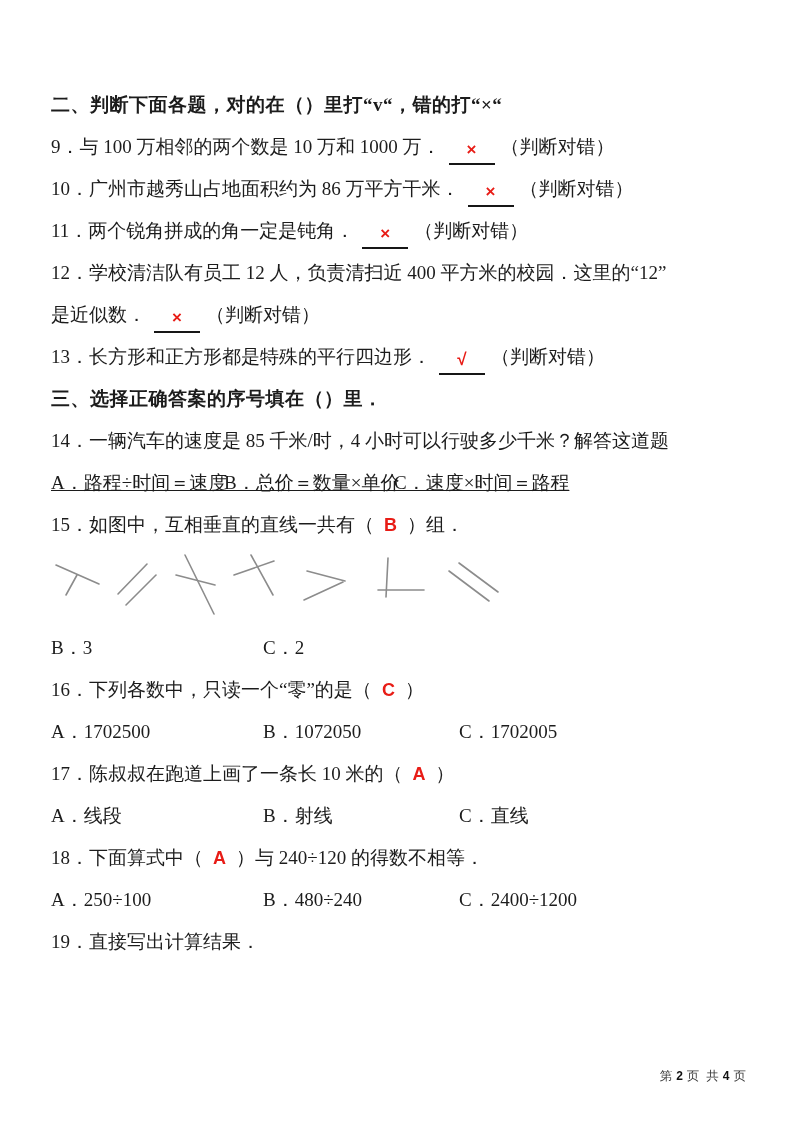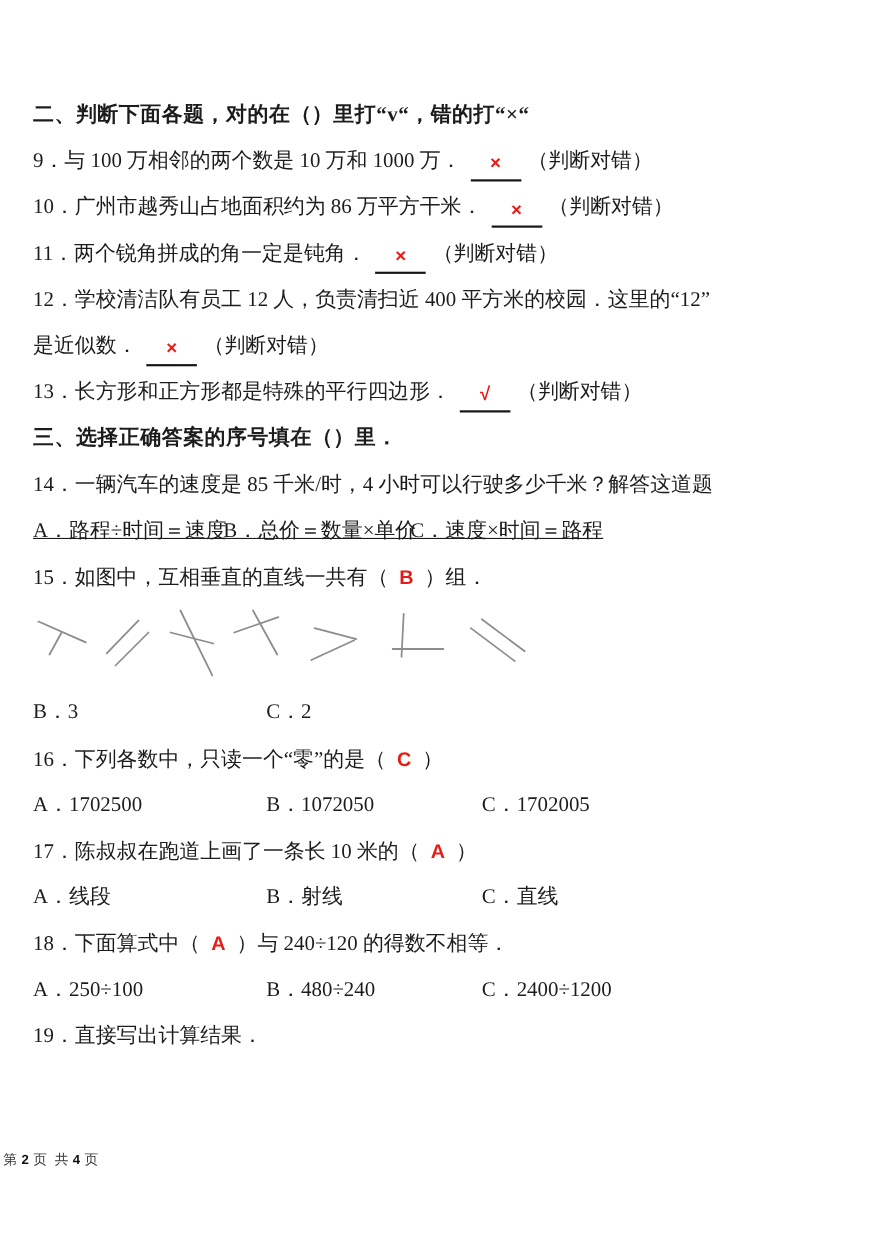--- a/index.html
+++ b/index.html
@@ -1,21 +1,21 @@
 <!DOCTYPE html>
 <html><head>
 <meta charset="utf-8">
 <style>
   html,body { margin:0; padding:0; background:#ffffff; }
   .page {
     position:relative;
     width:750px; height:1122px;
     background:#ffffff;
     box-sizing:border-box;
-    padding:84px 30px 0 30px;
+    padding:84px 30px 0 51px;
     font-family:"Liberation Serif","DejaVu Serif",serif;
     font-size:19px;
     color:#1c1c1c;
     overflow:hidden;
   }
   .line {
     margin:0;
     height:42px;
     line-height:42px;
     white-space:nowrap;
@@ -43,22 +43,22 @@
     font-family:"Liberation Sans","DejaVu Sans",sans-serif;
     font-size:18px;
     margin:0 10px;
   }
   .opts { display:grid; }
   .cols-a { grid-template-columns:173px 170px auto;text-decoration:underline; }
   .cols-b { grid-template-columns:212px 196px auto; }
   .figure { height:77px; padding-top:4px; }
   .footer {
     position:absolute;
-    left:0; right:0; top:1046px;
-    text-align:left;
+    left:0; right:0; top:1068px;
+    text-align:right;
     font-size:12.5px;
     color:#3a3a3a;
     letter-spacing:1px;
   }
   .footer span { margin:0 3px; }
   .footer b {
     font-family:"Liberation Sans","DejaVu Sans",sans-serif;
     font-size:12px;
     color:#111;
   }

